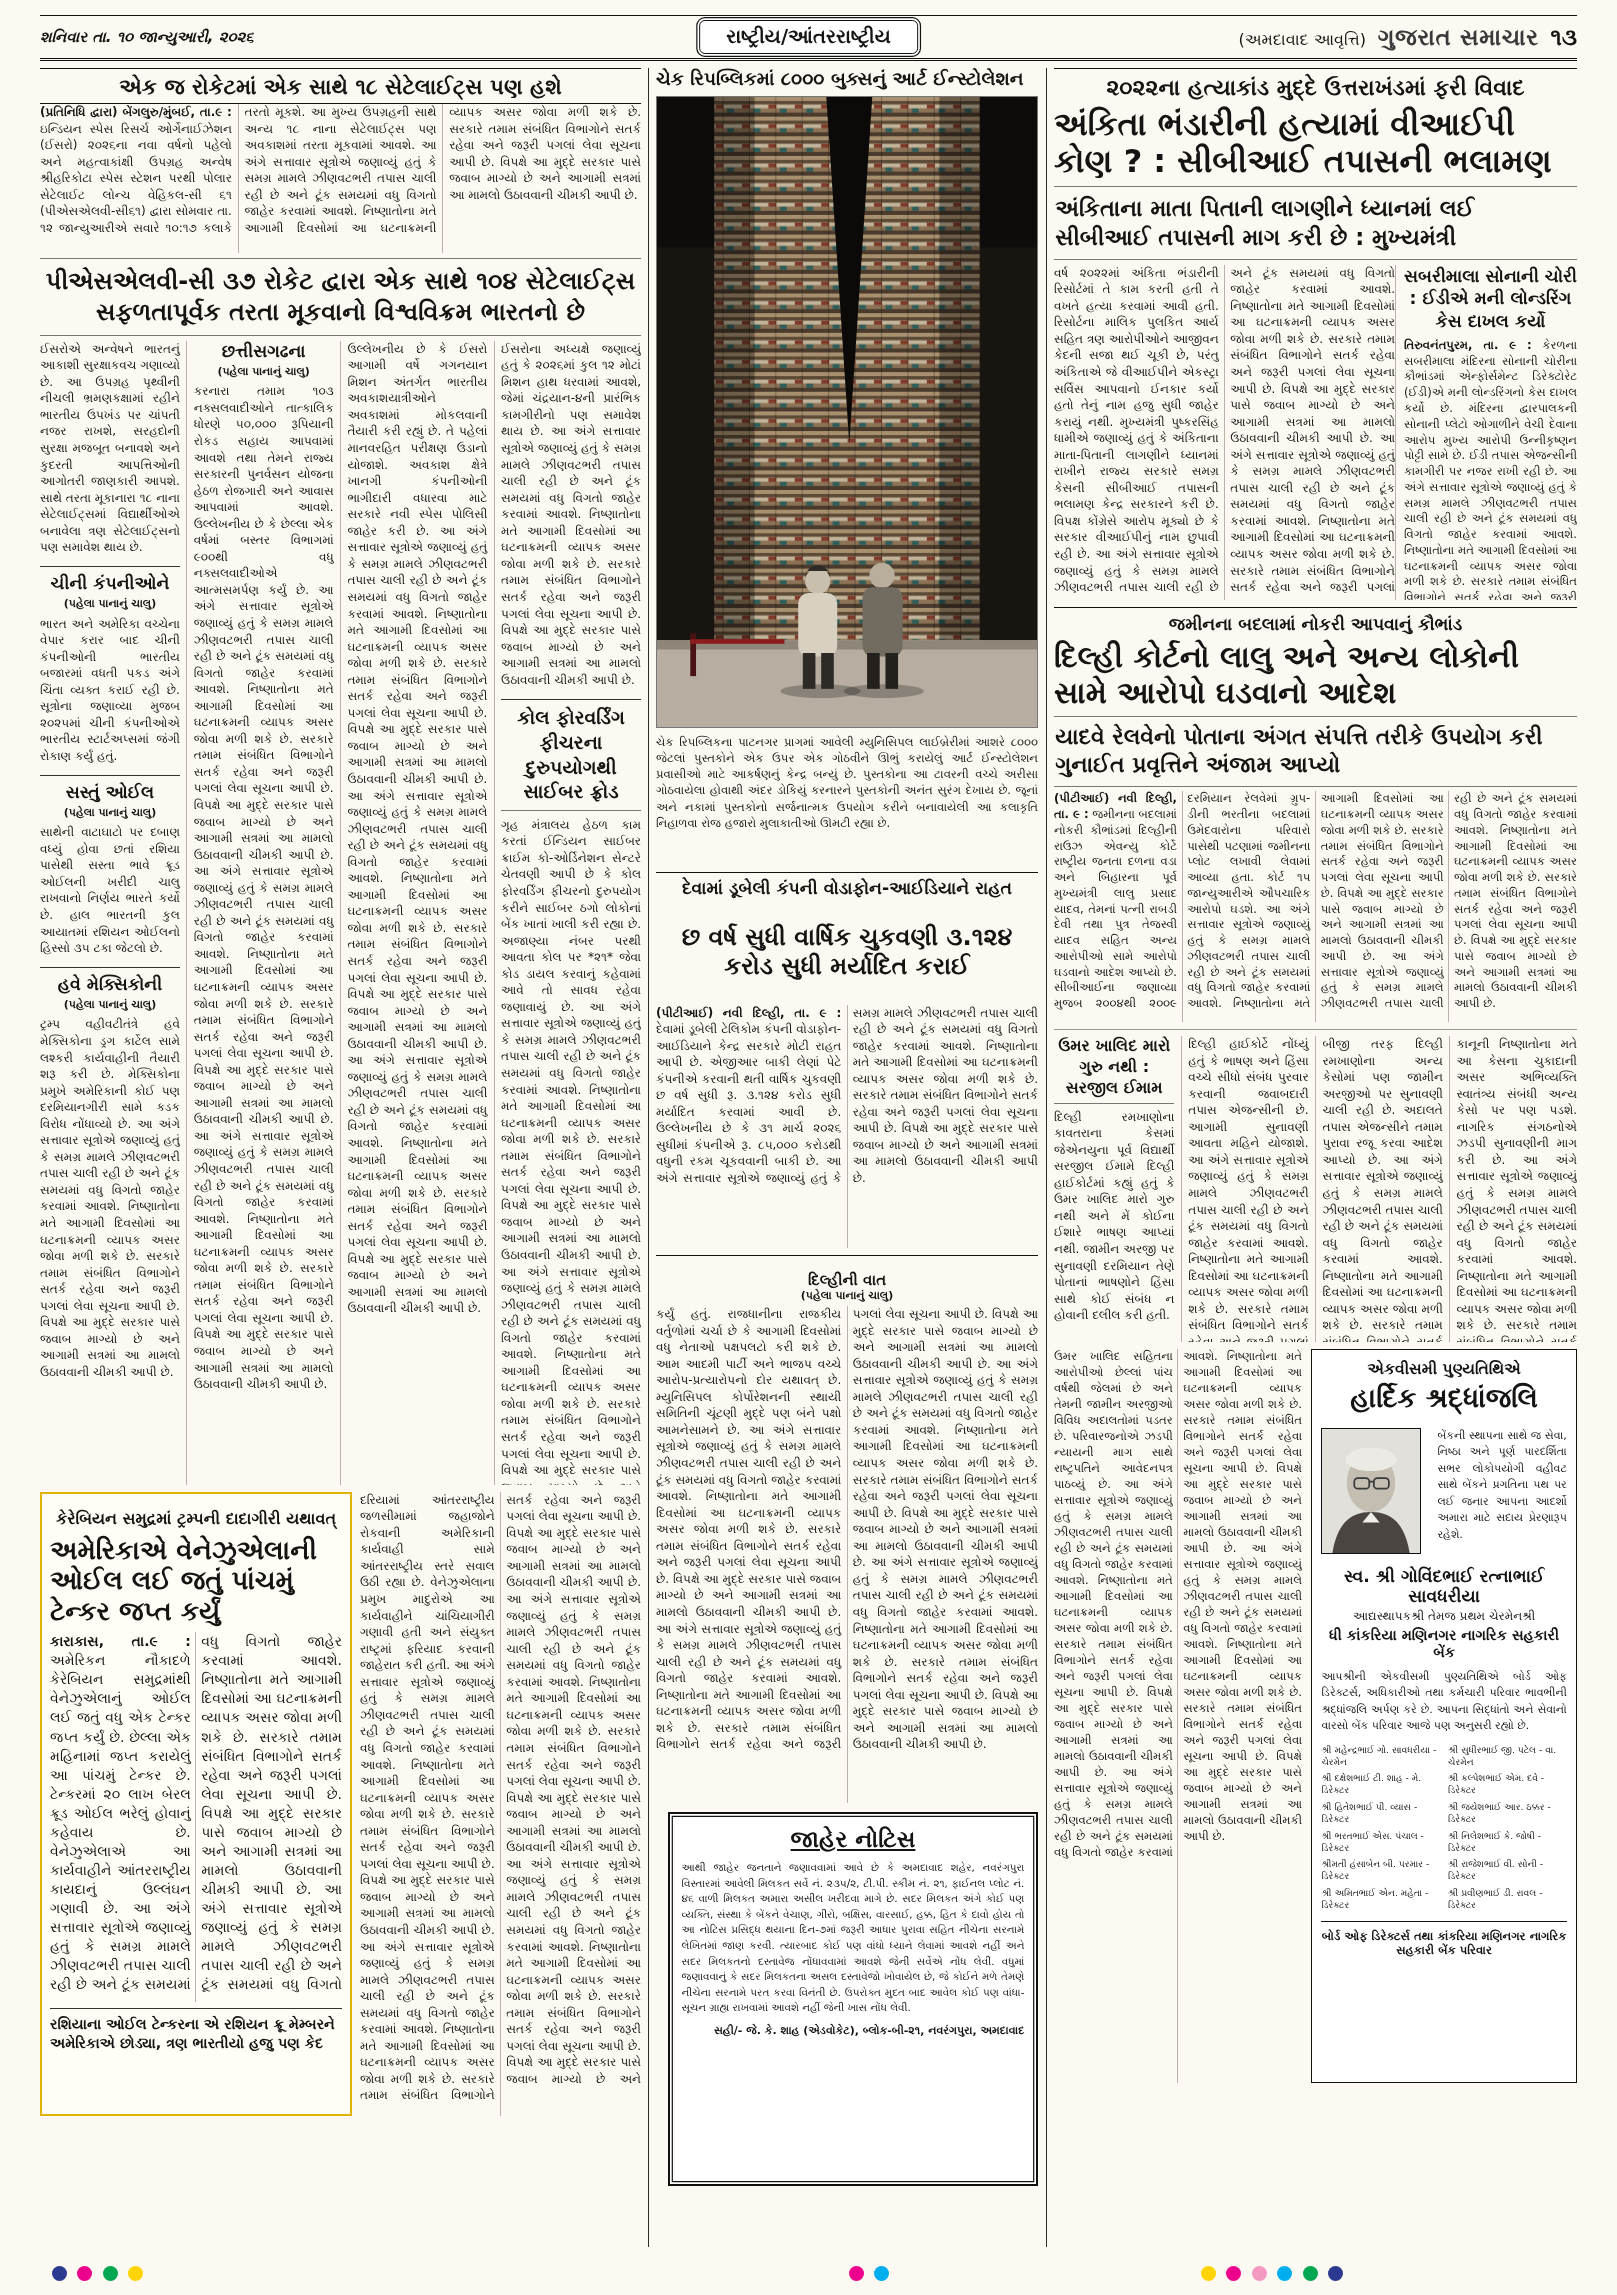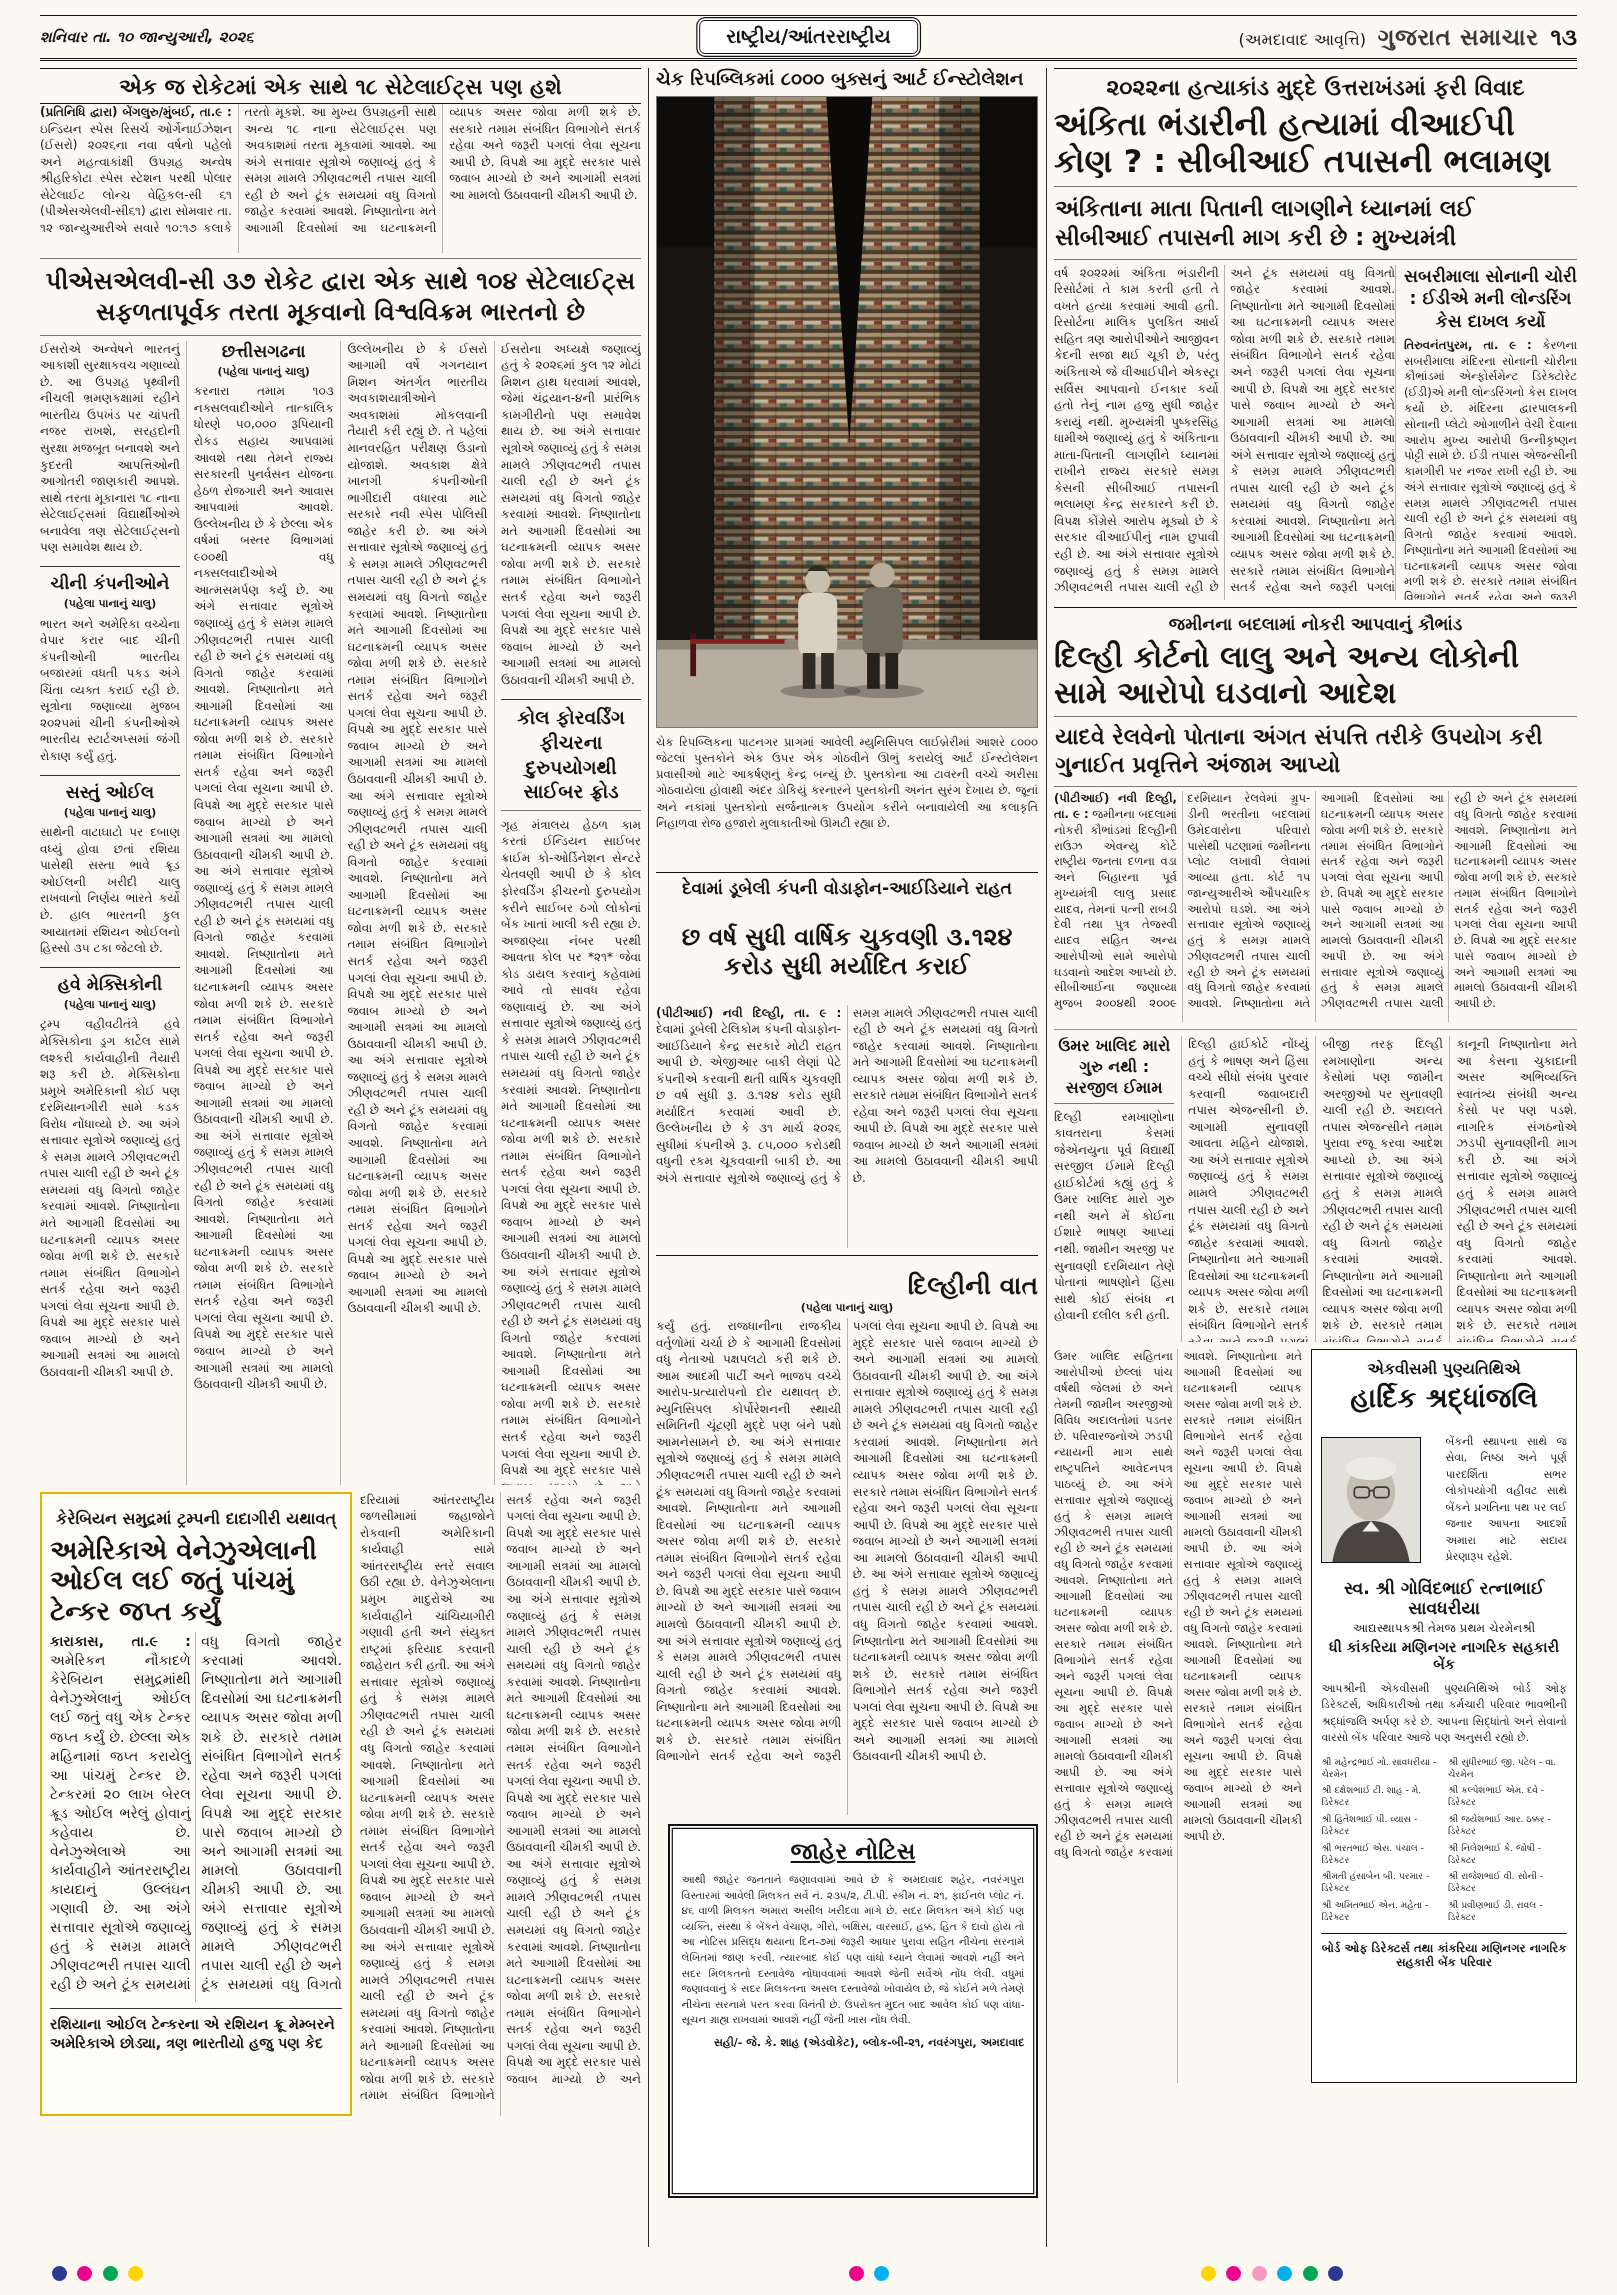--- a/index.html
+++ b/index.html
@@ -41,21 +41,21 @@
   .b2tall{flex:1;margin-left:8px;column-count:2;column-gap:11.6px;column-rule:0.6px solid #b9b2a6;overflow:hidden;font-size:12px;line-height:1.38;text-align:justify;}
   
   .pk{font-weight:bold;font-size:18.5px;margin:0 0 5.8px;line-height:1.2;}
   .photo{height:630px;border:0.6px solid #777;overflow:hidden;background:#181410;}
   .photo svg{display:block;width:100%;height:100%;}
   .pcap{font-size:11.6px;line-height:1.4;margin-top:5.8px;height:132px;overflow:hidden;}
   .vod{border-top:1.7px solid #111;margin-top:5.8px;padding-top:5.8px;}
   .vk{font-weight:bold;font-size:17.3px;text-align:center;line-height:1.25;}
   .vh{font-weight:bold;font-size:24px;line-height:1.22;text-align:center;margin:23px 0;}
   .vb{column-count:2;column-gap:11.6px;column-rule:0.6px solid #b9b2a6;height:243px;overflow:hidden;font-size:12px;line-height:1.38;}
-  .dh{font-weight:bold;font-size:25px;text-align:right;border-top:1.7px solid #111;padding-top:15px;margin-top:7px;}
+  .dh{font-weight:bold;font-size:15px;text-align:center;border-top:1.7px solid #111;padding-top:15px;margin-top:7px;}
   .db{column-count:2;column-gap:11.6px;column-rule:0.6px solid #b9b2a6;height:497px;overflow:hidden;font-size:12px;line-height:1.38;margin-top:3.5px;}
   .notice{border:2.3px solid #111;box-shadow:inset 0 0 0 1.7px #fff,inset 0 0 0 2.9px #111;padding:11.6px;margin-top:9.2px;height:347px;overflow:hidden;background:#fff;margin-left:12px;}
   .nt{font-weight:bold;font-size:23px;text-align:center;text-decoration:underline;margin-bottom:7px;}
   .nb{font-size:10.4px;line-height:1.5;}
   .ns{font-weight:bold;font-size:11px;text-align:right;margin-top:8px;}
   
   .kicker2{font-weight:bold;font-size:22px;text-align:center;border-top:1.7px solid #111;padding-top:5.8px;}
   h2.ank{font-size:32px;line-height:1.16;font-weight:bold;margin:5.8px 0;}
   .alead{column-count:2;column-gap:11.6px;column-rule:0.6px solid #b9b2a6;height:76px;overflow:hidden;font-size:12px;line-height:1.38;}
   .sub2{font-weight:bold;font-size:22.5px;line-height:1.3;padding:7px 1.2px;border-top:0.6px solid #777;border-bottom:0.6px solid #777;margin:4.6px 0;}
@@ -68,21 +68,21 @@
   .lh2{font-weight:bold;font-size:30px;line-height:1.18;margin:5.8px 0;}
   .sub3{font-weight:bold;font-size:22px;line-height:1.3;border-top:0.6px solid #777;border-bottom:0.6px solid #777;padding:5.8px 1.2px;margin:4.6px 0;}
   .lb{column-count:4;column-gap:10.4px;column-rule:0.6px solid #b9b2a6;height:231px;overflow:hidden;font-size:11.6px;line-height:1.36;}
   .band4{display:flex;height:306px;margin-top:7px;border-top:0.6px solid #999;padding-top:5.8px;overflow:hidden;}
   .uhead{font-weight:bold;font-size:16px;line-height:1.3;text-align:center;border-bottom:0.6px solid #777;padding-bottom:4.6px;margin-bottom:4.6px;}
   .band5{display:flex;height:734px;margin-top:7px;overflow:hidden;}
   .rb2{width:248px;column-count:2;column-gap:10.4px;column-rule:0.6px solid #b9b2a6;overflow:hidden;font-size:11.6px;line-height:1.38;text-align:justify;}
   .obit{flex:1;margin-left:9.2px;border:1.7px solid #111;padding:10.4px 9.2px;overflow:hidden;text-align:center;background:#fff;}
   .o1{font-weight:bold;font-size:15.6px;}
   .o2{font-weight:bold;font-size:27px;margin:3.5px 0 9.2px;}
-  .orow{display:flex;gap:24px;text-align:justify;margin-top:20px;align-items:center;}
+  .orow{display:flex;gap:16px;text-align:justify;margin-top:14px;}
   .oport{width:98px;height:124px;border:1.2px solid #111;flex:none;background:#dcdad4;}
   .oport svg{display:block;width:100%;height:100%;}
   .ointro{font-size:11px;line-height:1.5;}
   .oname{font-weight:bold;font-size:17.3px;margin-top:11.6px;}
   .orole{font-size:12px;margin-top:3.5px;}
   .oorg{font-weight:bold;font-size:14.4px;margin-top:3.5px;}
   .otrib{font-size:11px;line-height:1.5;text-align:justify;margin-top:8px;}
   .omem{display:grid;grid-template-columns:1fr 1fr;gap:4.6px 8px;font-size:9.2px;text-align:left;margin-top:9.2px;}
   .oft{font-weight:bold;font-size:11.6px;border-top:1.2px solid #111;margin-top:10.4px;padding-top:7px;}
   

